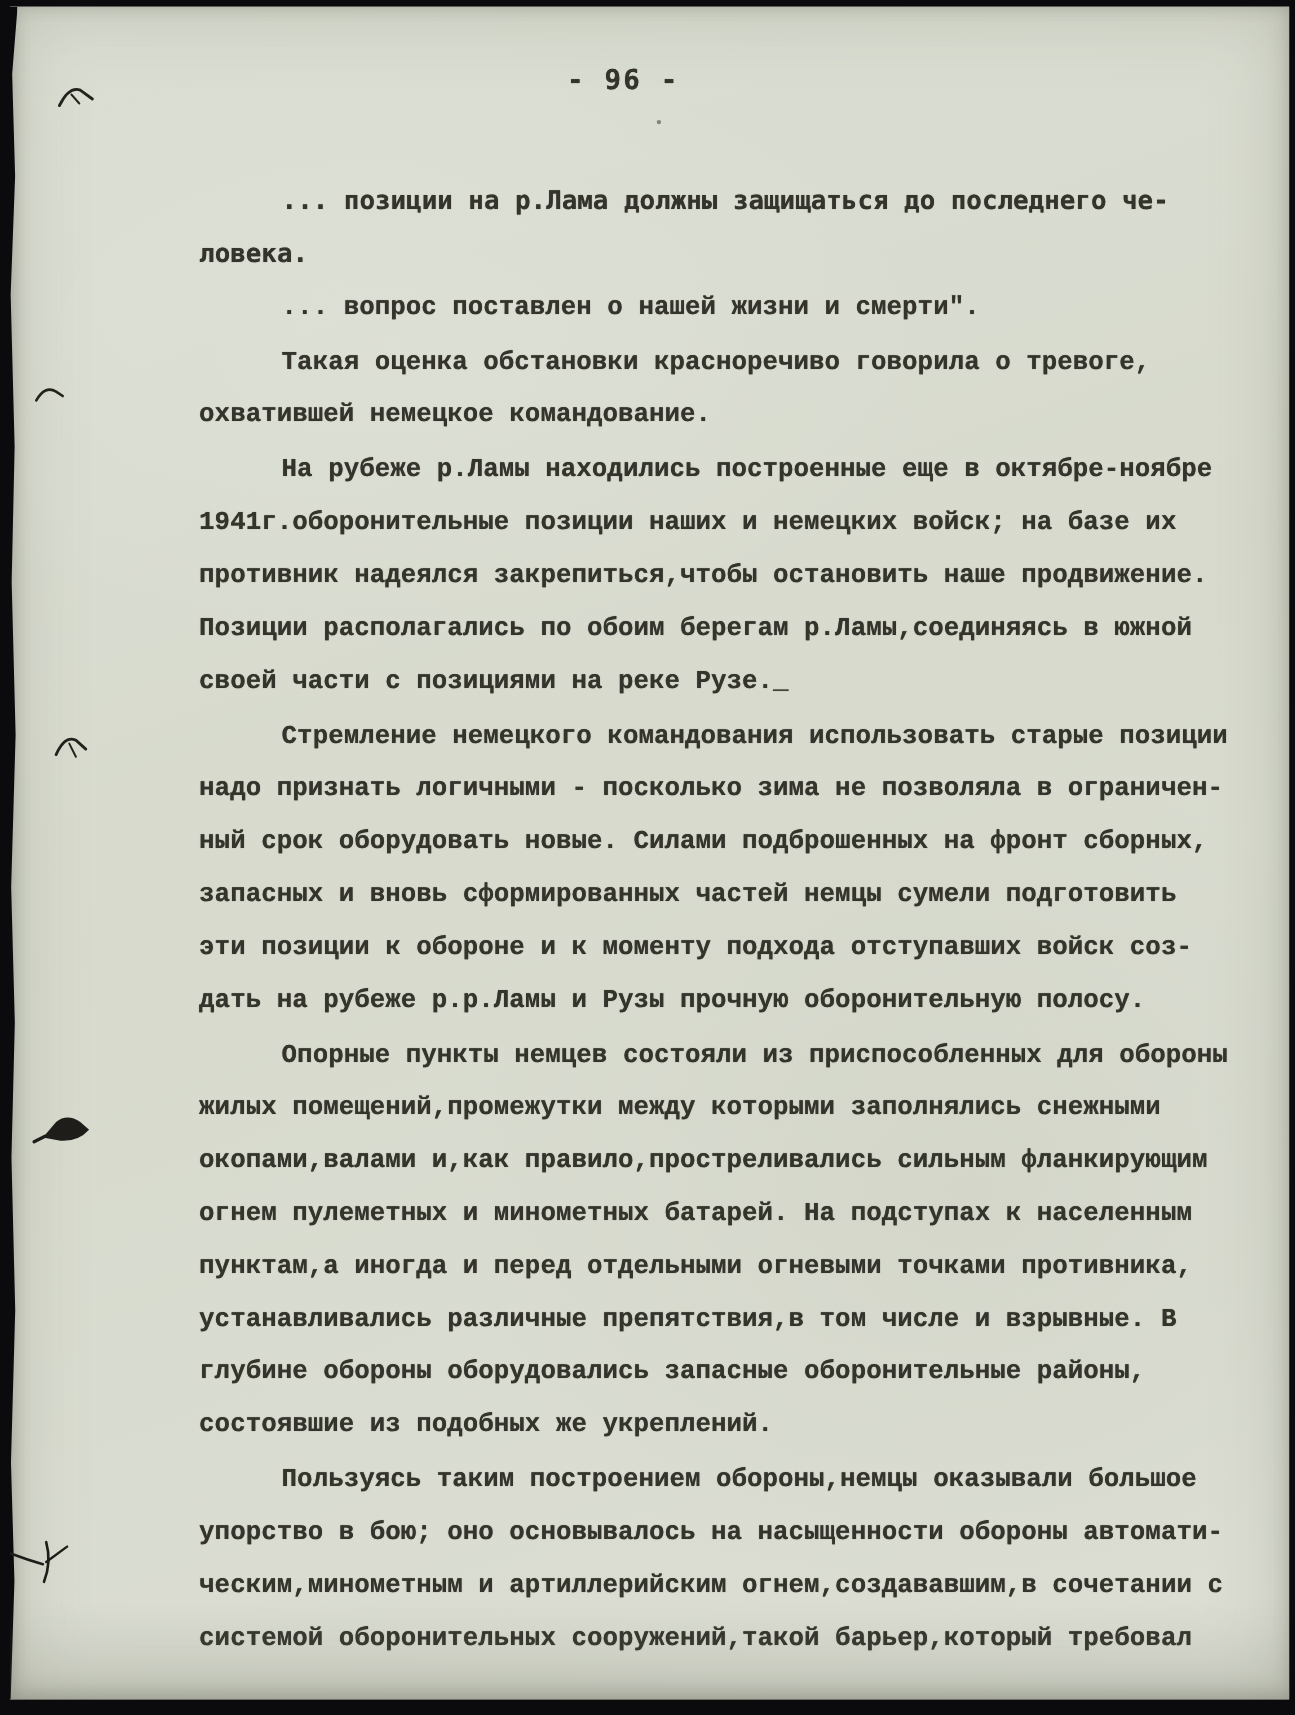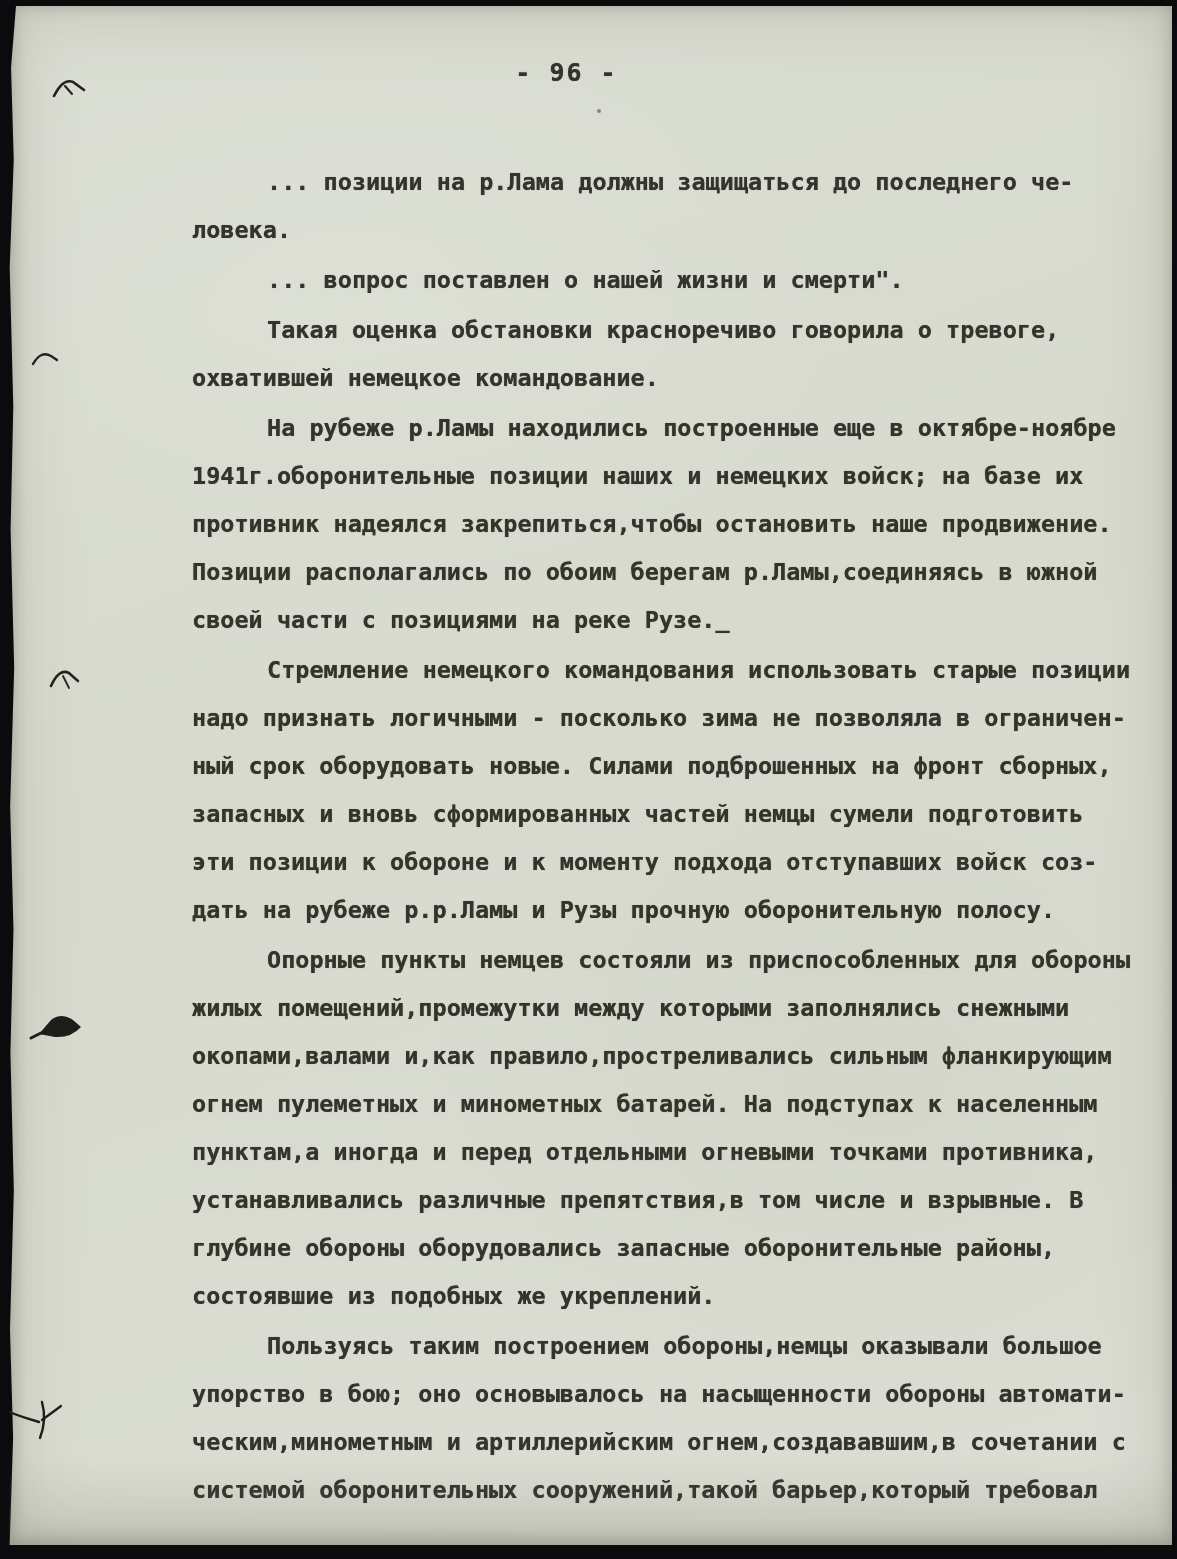--- a/index.html
+++ b/index.html
@@ -57,30 +57,30 @@
     text-align: center;
     transform: translateX(-24px);
     font-size: 25px;
     font-weight: 700;
     letter-spacing: 2px;
     color: var(--ink);
     text-shadow: 0 0 0.7px rgba(45,44,38,0.85);
   }
   .text-body {
     position: absolute;
-    left: 183px; top: 152px;
+    left: 172px; top: 152px;
     width: 952px;
     font-size: 23.5px;
     line-height: 48px;
     font-weight: 700;
     color: var(--ink);
     text-shadow: 0 0 0.7px rgba(45,44,38,0.8);
     white-space: pre;
   }
-  .para + .para { margin-top: 2px; }
+  .para + .para { margin-top: 2px; font-family: Liberation Mono, monospace; }
   .line { height: 48px; }
   .line.first { padding-left: 75px; }
 
   
   .defect { position: absolute; pointer-events: none; }
   .defect svg { display: block; }
   .dot-under-number {
     position: absolute; left: 588px; top: 103px;
     width: 4px; height: 4px; border-radius: 50%;
     background: rgba(60,60,52,0.55);

